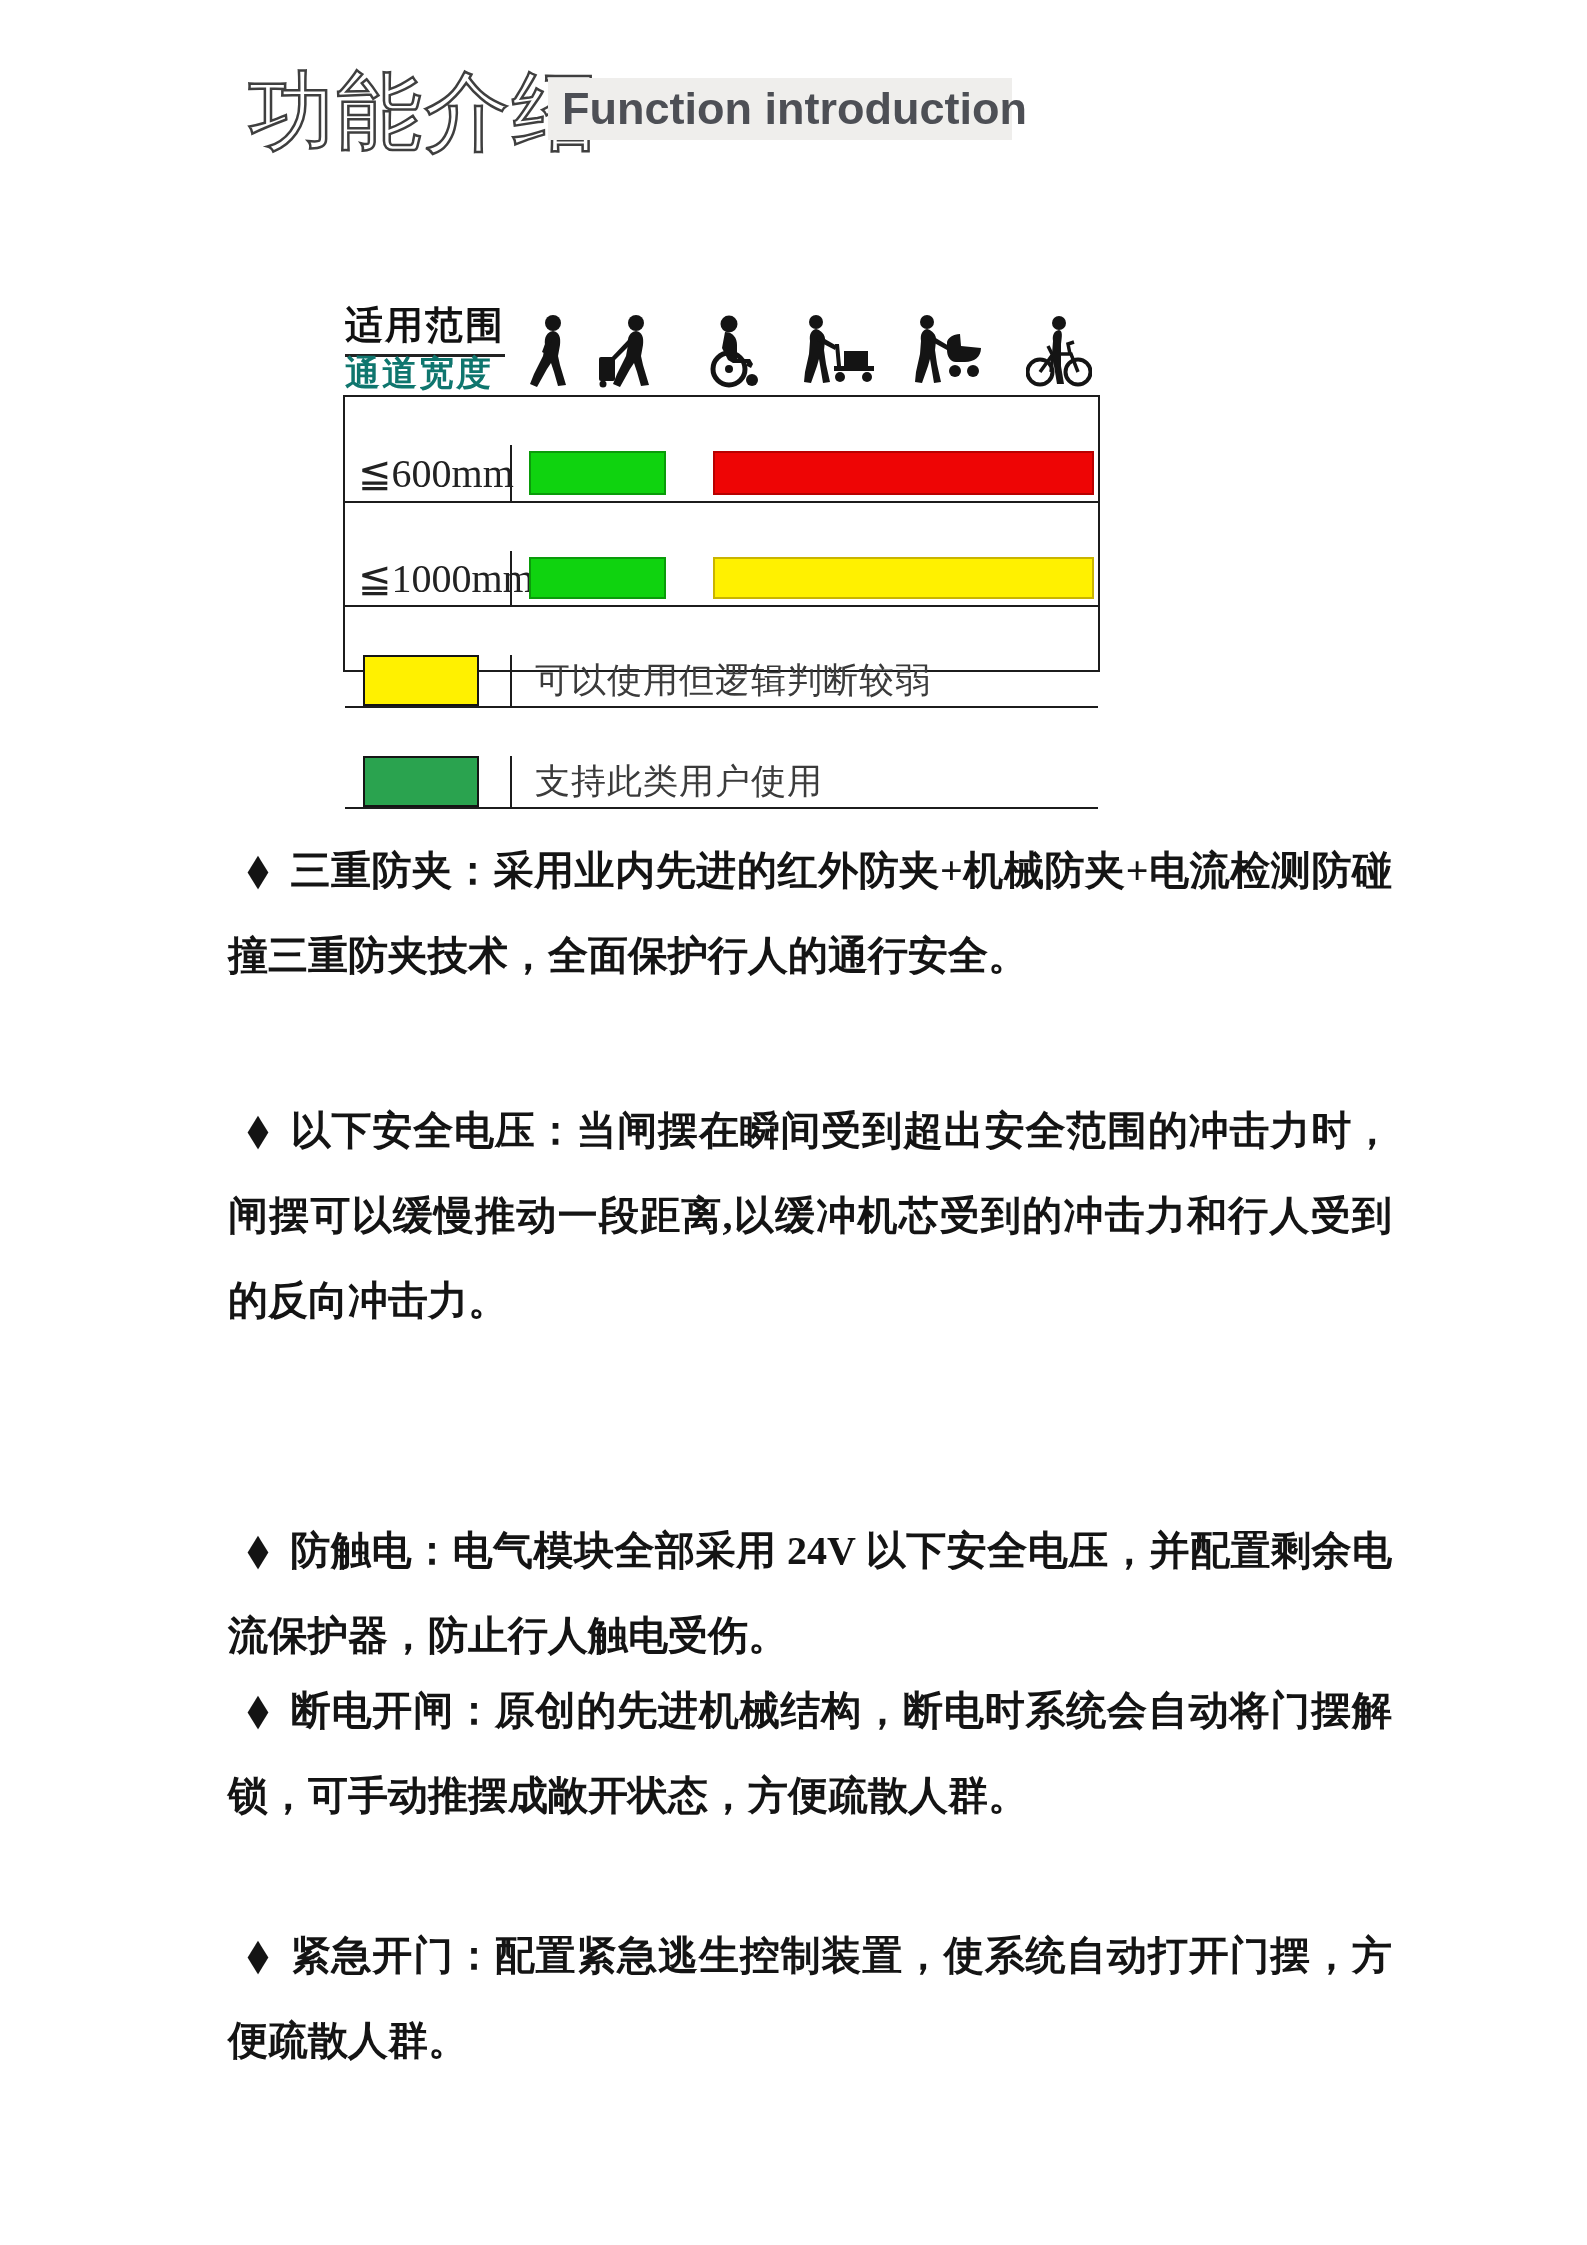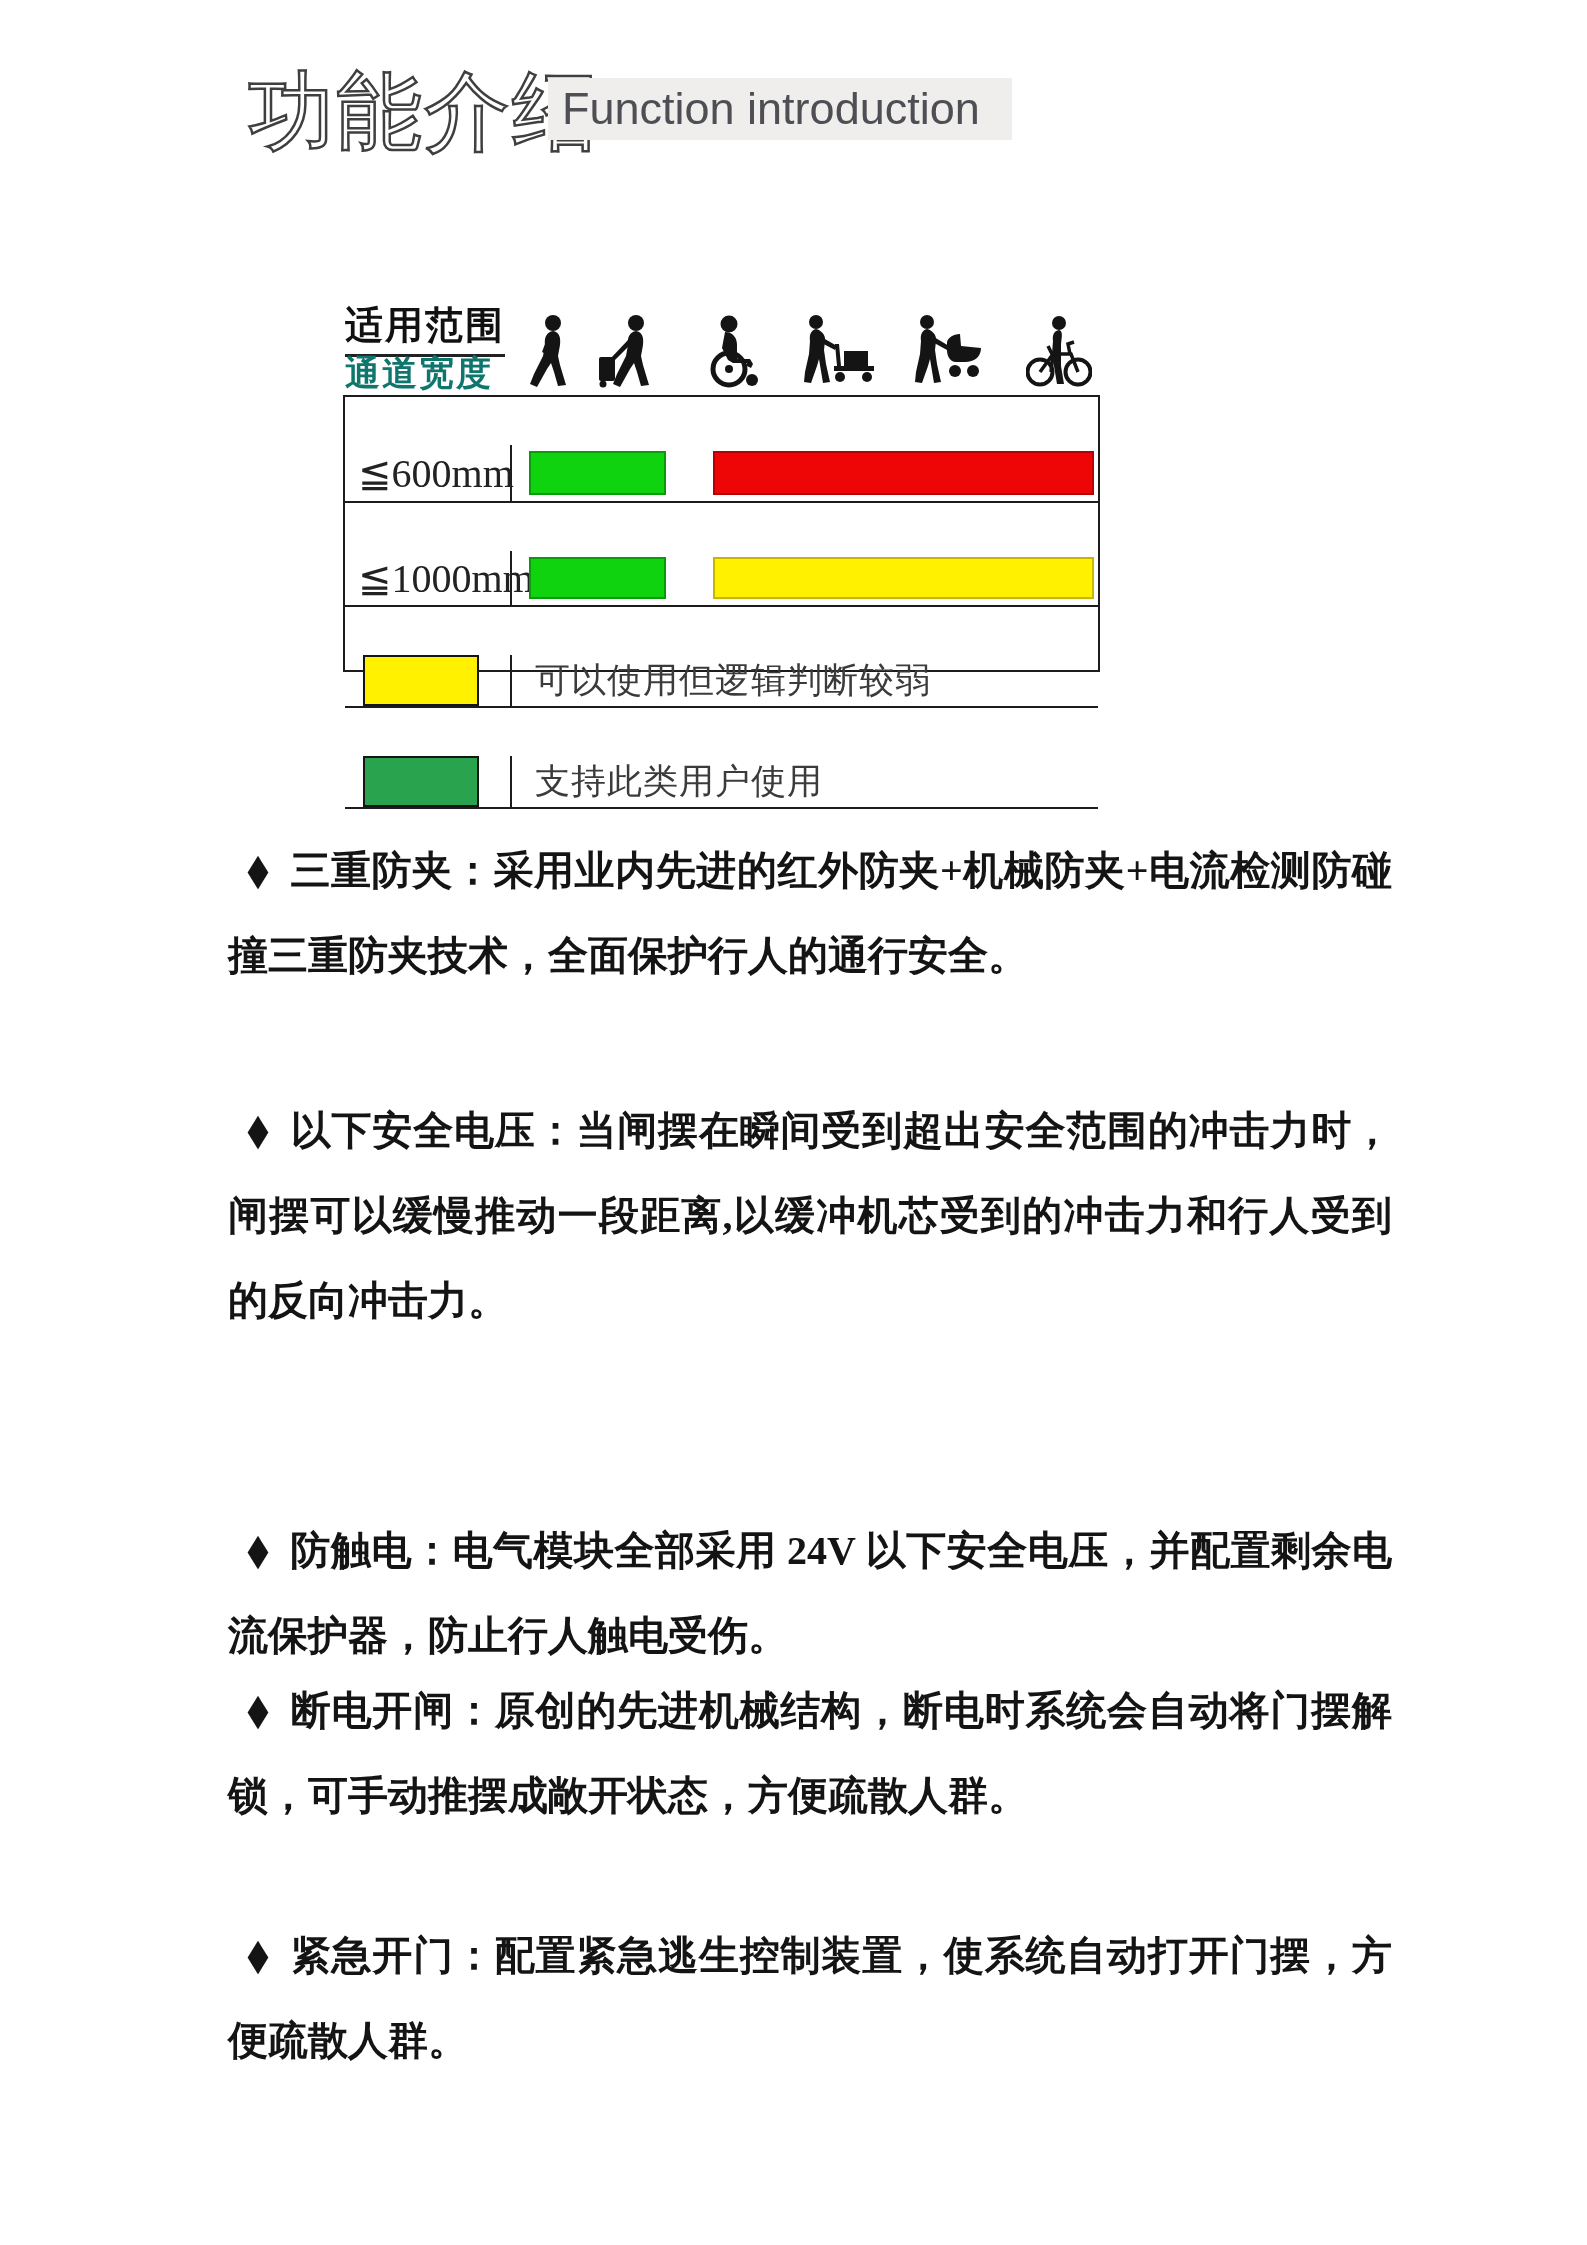--- a/index.html
+++ b/index.html
@@ -7,21 +7,21 @@
         font-family:"Liberation Serif","DejaVu Serif",serif;color:#161616;}
 
   
   .title-cn{position:absolute;left:232px;top:38px;margin:16px;
             font-family:"DejaVu Sans",sans-serif;font-size:86px;font-weight:400;
             letter-spacing:2px;color:#ffffff;
             -webkit-text-stroke:2.5px #3f3f3f;text-shadow:0 0 1px #777;}
   .title-en{position:absolute;left:548px;top:78px;width:464px;height:62px;
             background:#efeeec;font-family:"Liberation Sans","DejaVu Sans",sans-serif;
             font-size:45px;line-height:62px;color:#4d4f55;padding-left:14px;
-            box-sizing:border-box;white-space:nowrap;}
+            box-sizing:border-box;white-space:nowrap;font-weight:bold;}
 
   
   .chart{position:absolute;left:343px;top:300px;width:732px;height:372px;}
   .chart-title{position:absolute;left:2px;top:0;font-size:38px;font-weight:700;color:#111;
                border-bottom:3px solid #222;padding-bottom:3px;letter-spacing:2px;}
   .chart-subtitle{position:absolute;left:2px;top:50px;font-size:35px;color:#0f766e;letter-spacing:2px;font-weight:bold;}
   .chart-icons{position:absolute;left:0;top:0;width:757px;height:95px;}
   .icon{position:absolute;bottom:7px;}
   .icon svg{fill:#141414;display:block;}
 

